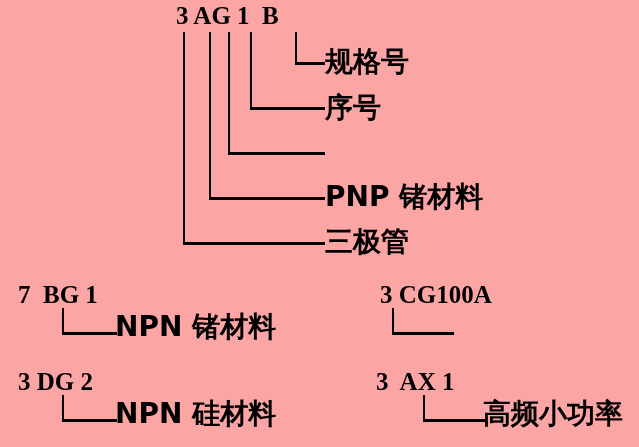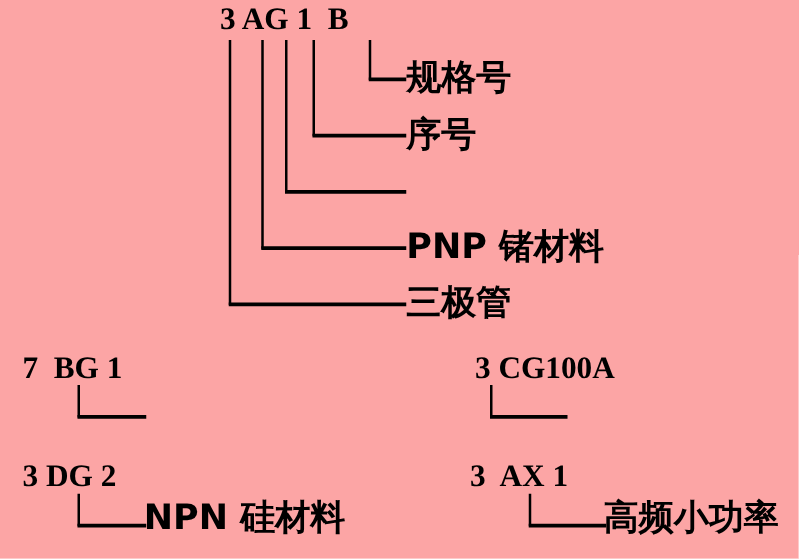--- a/index.html
+++ b/index.html
@@ -75,20 +75,21 @@
   <div class="label" style="left:325px; top:96px;">序号</div>
 
 
   <div class="label" style="left:325px; top:230px;">三极管</div>
 
   <div class="label" style="left:325px; top:185px;">PNP 锗材料</div>
 
   <div class="code" style="left:18px; top:281px;">7  BG 1</div>
   <div class="vline" style="left:62px; top:308px; height:26px;"></div>
   <div class="dash" style="left:62px; top:332px; width:55px;"></div>
+  <div class="label" style="left:115px; top:315px;">NPN 锗材料</div>
 
   <div class="code" style="left:352px; top:281px;margin-left:28px;">3 CG100A</div>
   <div class="vline" style="left:392px; top:308px; height:26px;"></div>
   <div class="dash" style="left:392px; top:332px; width:62px;"></div>
 
   <div class="code" style="left:18px; top:368px;">3 DG 2</div>
   <div class="vline" style="left:62px; top:395px; height:26px;"></div>
   <div class="dash" style="left:62px; top:419px; width:55px;"></div>
   <div class="label" style="left:115px; top:402px;">NPN 硅材料</div>
 

